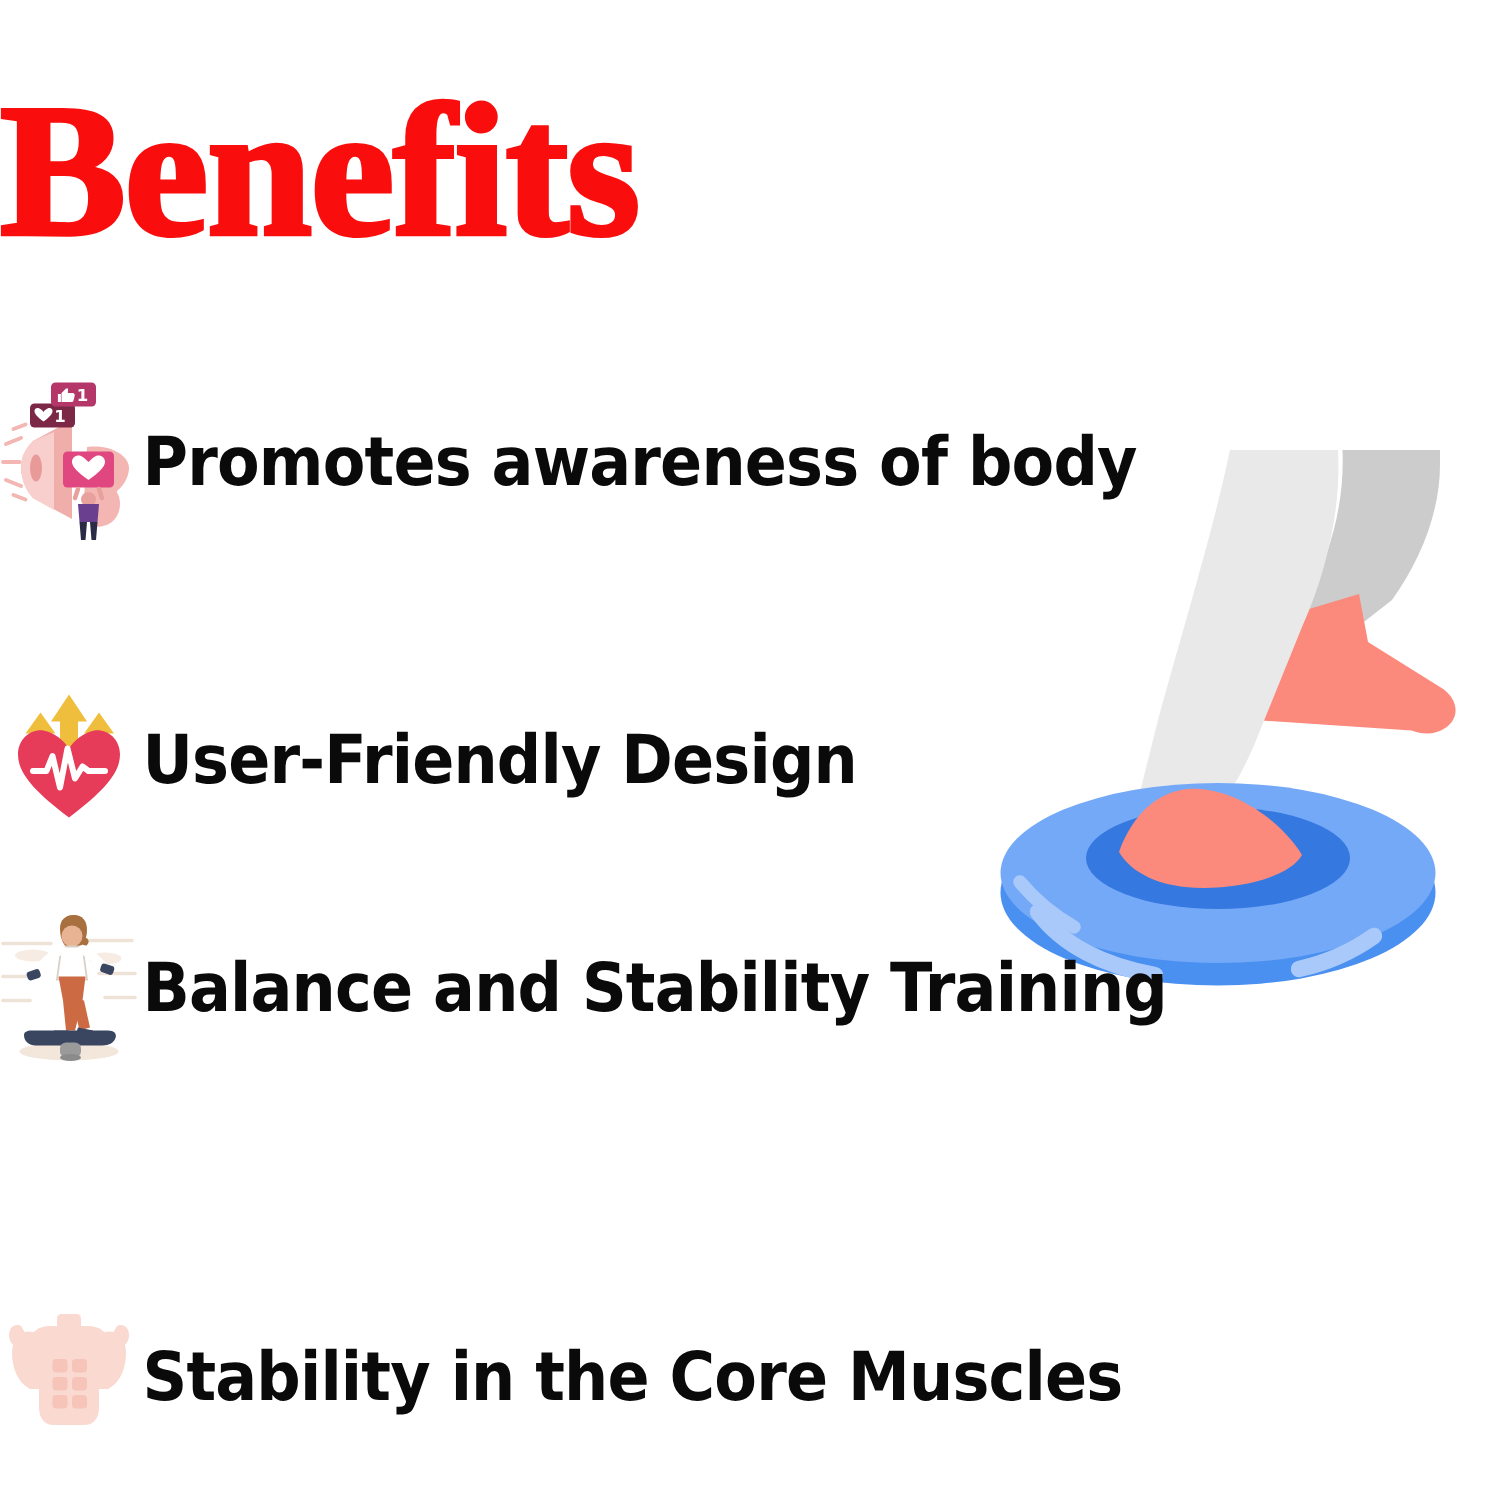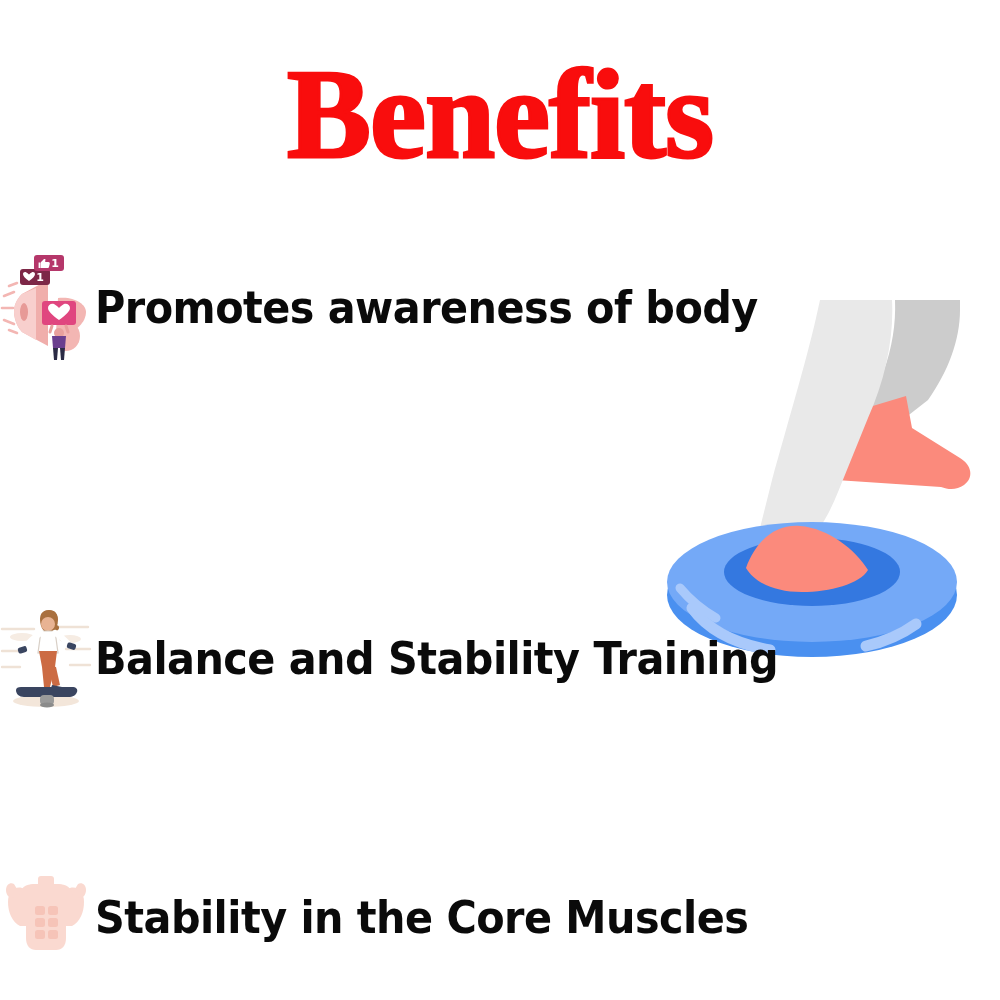--- a/index.html
+++ b/index.html
@@ -15,21 +15,21 @@
     overflow: hidden;
     font-family: "Liberation Sans", sans-serif;
   }
 
   
   #title {
     position: absolute;
     top: 52px;
     left: 0;
     width: 1000px;
-    text-align: center;
+    text-align: left;
     font-family: "Liberation Serif", serif;
     font-weight: bold;
     font-size: 126px;
     line-height: 1.0;
     color: #f90d0d;
     letter-spacing: -1px;
     -webkit-text-stroke: 3px #f90d0d;
   }
 
   
@@ -147,20 +147,37 @@
         <text x="40" y="27" font-family="DejaVu Sans, sans-serif" font-size="11" font-weight="bold" fill="#ffffff" text-anchor="middle">1</text>
 
         <rect x="34" y="1" width="30" height="16" rx="3" fill="#b5376a"></rect>
         <path d="M41 8 L44 5 L45.4 5 L45.2 8 L48.4 8 C49.4 8 50 8.8 49.8 9.8 L49 13 C48.8 13.8 48.2 14 47.6 14 L41 14 Z M38.6 8.6 L40.6 8.6 L40.6 14 L38.6 14 Z" fill="#ffffff"></path>
         <text x="55" y="13" font-family="DejaVu Sans, sans-serif" font-size="11" font-weight="bold" fill="#ffffff" text-anchor="middle">1</text>
       </svg>
     </div>
     <div class="row-label">Promotes awareness of body</div>
   </div>
 
+  <div class="row" id="row-1">
+    <div class="icon-box">
+      <svg width="92" height="108" viewBox="0 0 92 108" xmlns="http://www.w3.org/2000/svg">
+
+        <g fill="#efbe3c">
+          <path d="M17 36 L27 22 L37 36 L32 36 L32 60 L22 60 L22 36 Z"></path>
+          <path d="M34 28 L46 10 L58 28 L52 28 L52 58 L40 58 L40 28 Z"></path>
+          <path d="M56 36 L66 22 L76 36 L71 36 L71 60 L61 60 L61 36 Z"></path>
+        </g>
+
+        <path d="M46 92 C22 74 12 62 12 50 C12 40 20 33 29 34 C36 35 43 41 46 46 C49 41 56 35 63 34 C72 33 80 40 80 50 C80 62 70 74 46 92 Z" fill="#e73b5a"></path>
+
+        <path d="M22 61 L31 61 L35 51 L40 72 L45 46 L50 66 L55 58 L59 61 L70 61" stroke="#ffffff" stroke-width="4" stroke-linecap="round" stroke-linejoin="round" fill="none"></path>
+      </svg>
+    </div>
+    <div class="row-label">User-Friendly Design</div>
+  </div>
 
   <div class="row" id="row-2">
     <div class="icon-box">
       <svg width="92" height="108" viewBox="0 0 92 108" xmlns="http://www.w3.org/2000/svg">
 
         <g stroke="#efe2d6" stroke-width="2.4" stroke-linecap="round">
           <path d="M2 24 L34 24"></path>
           <path d="M58 22 L88 22"></path>
           <path d="M2 46 L24 46"></path>
           <path d="M66 44 L90 44"></path>

